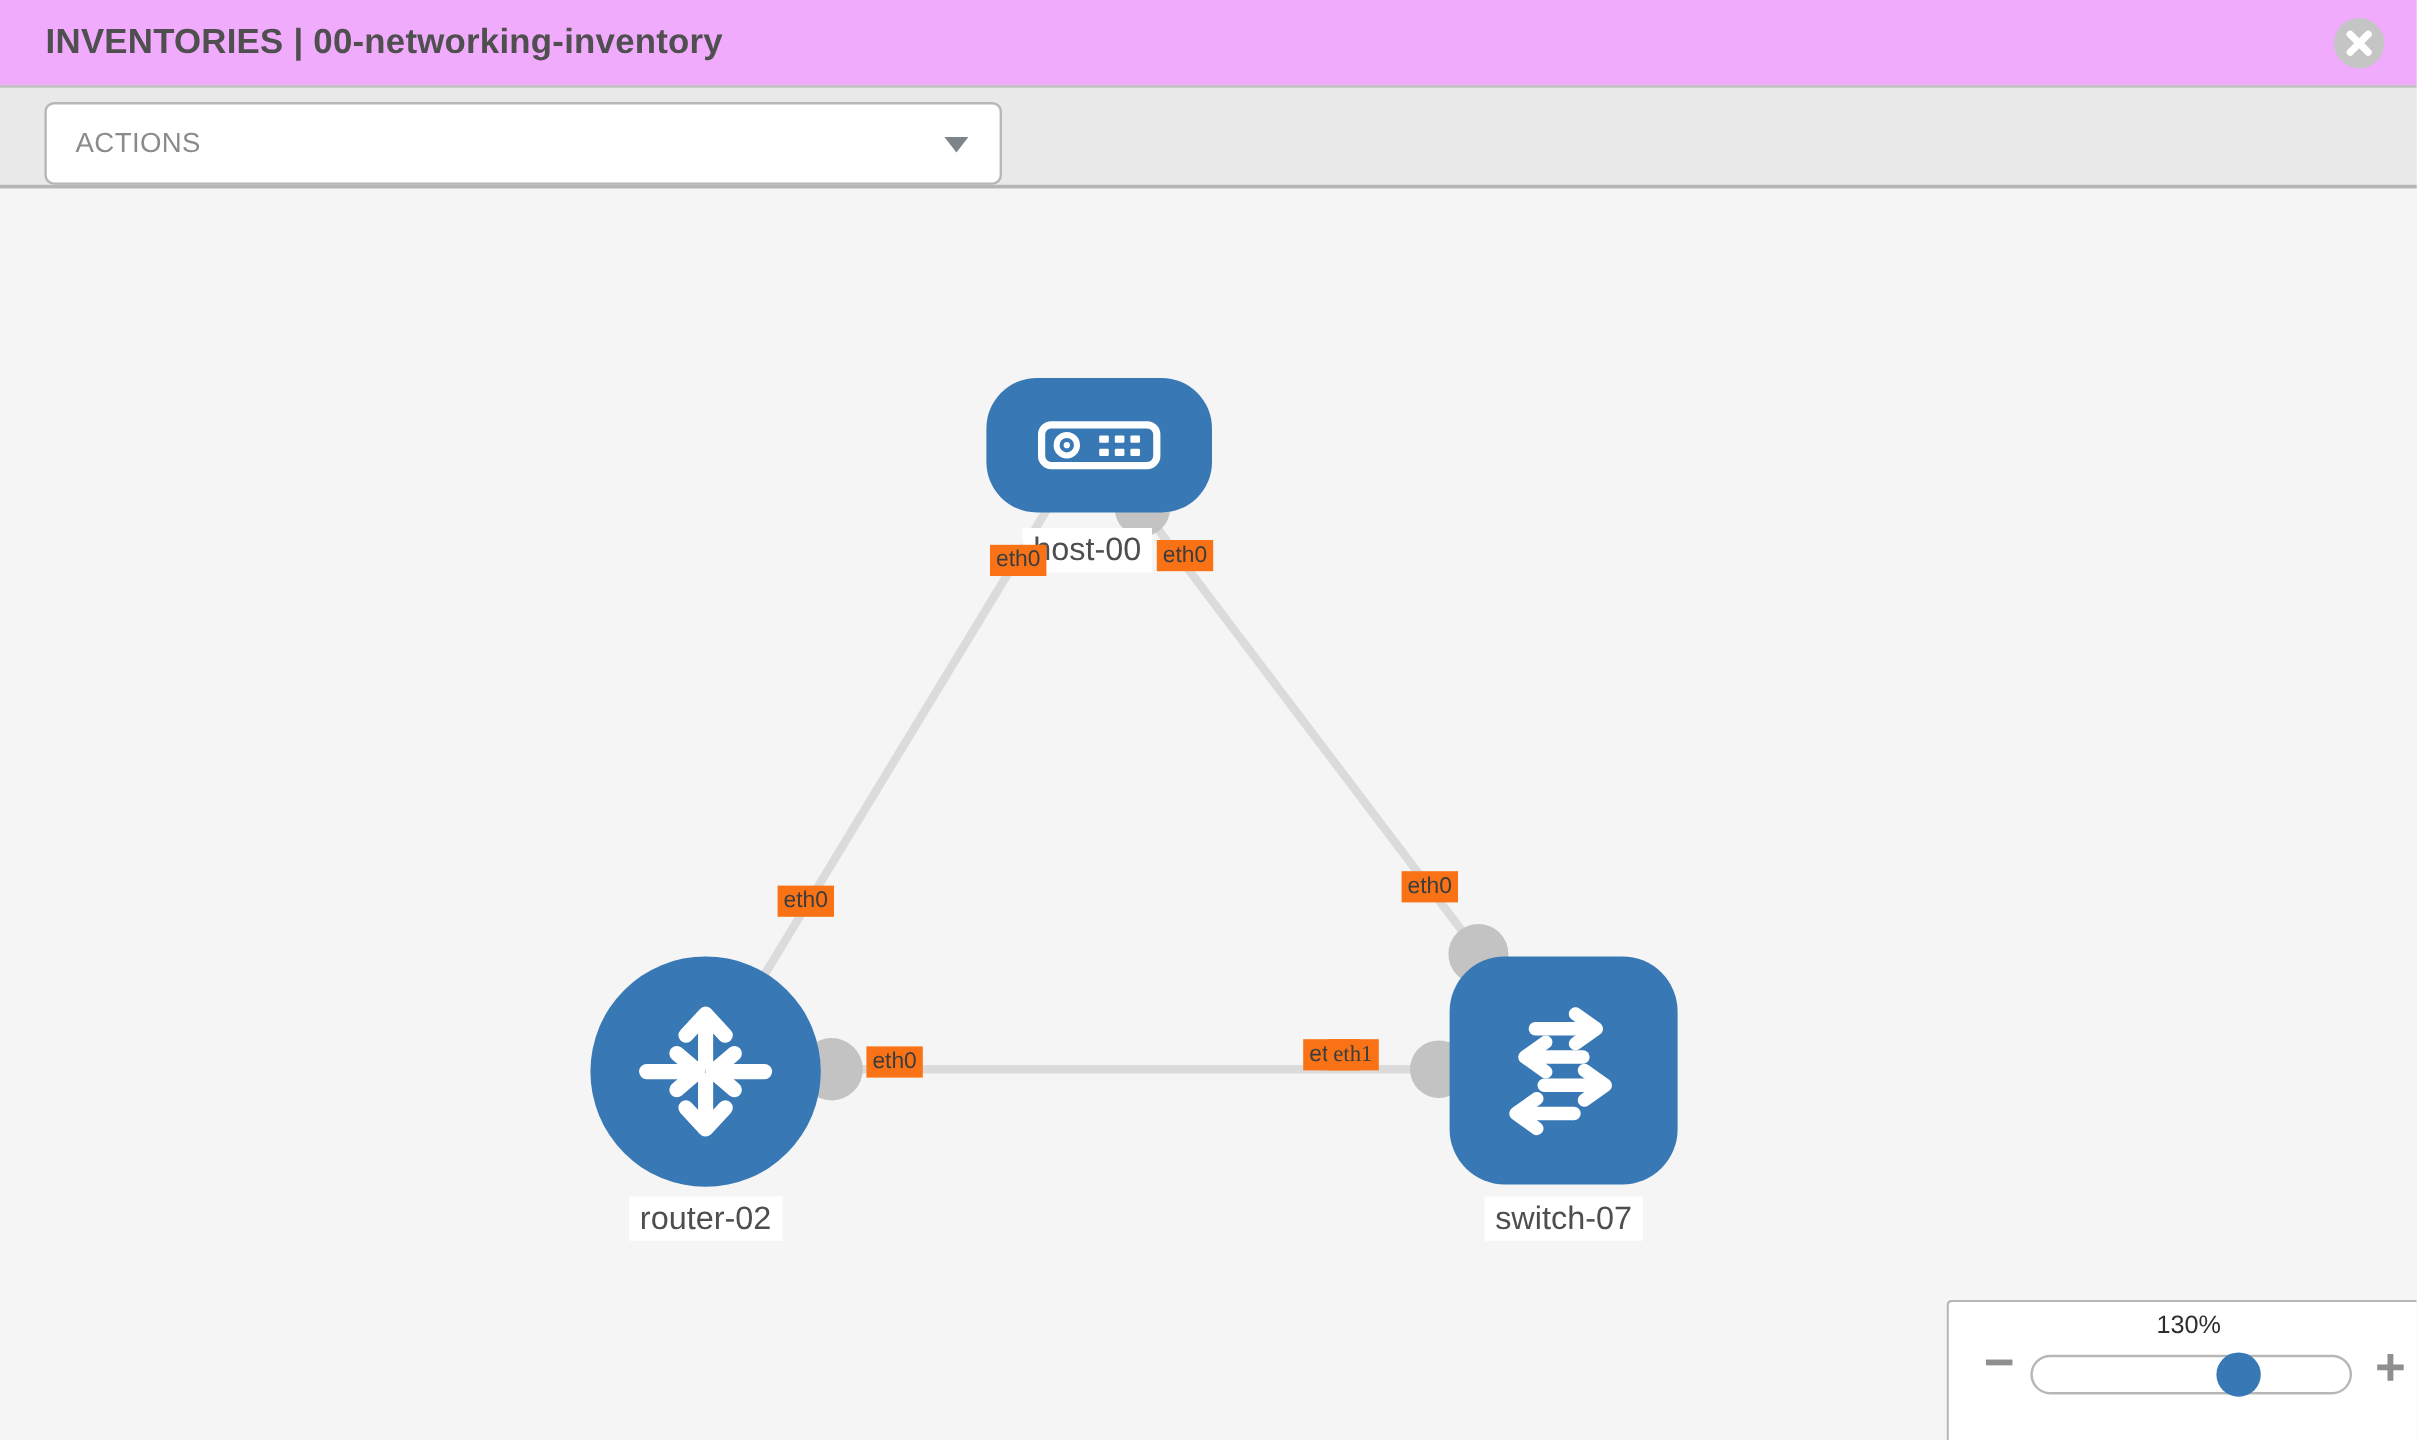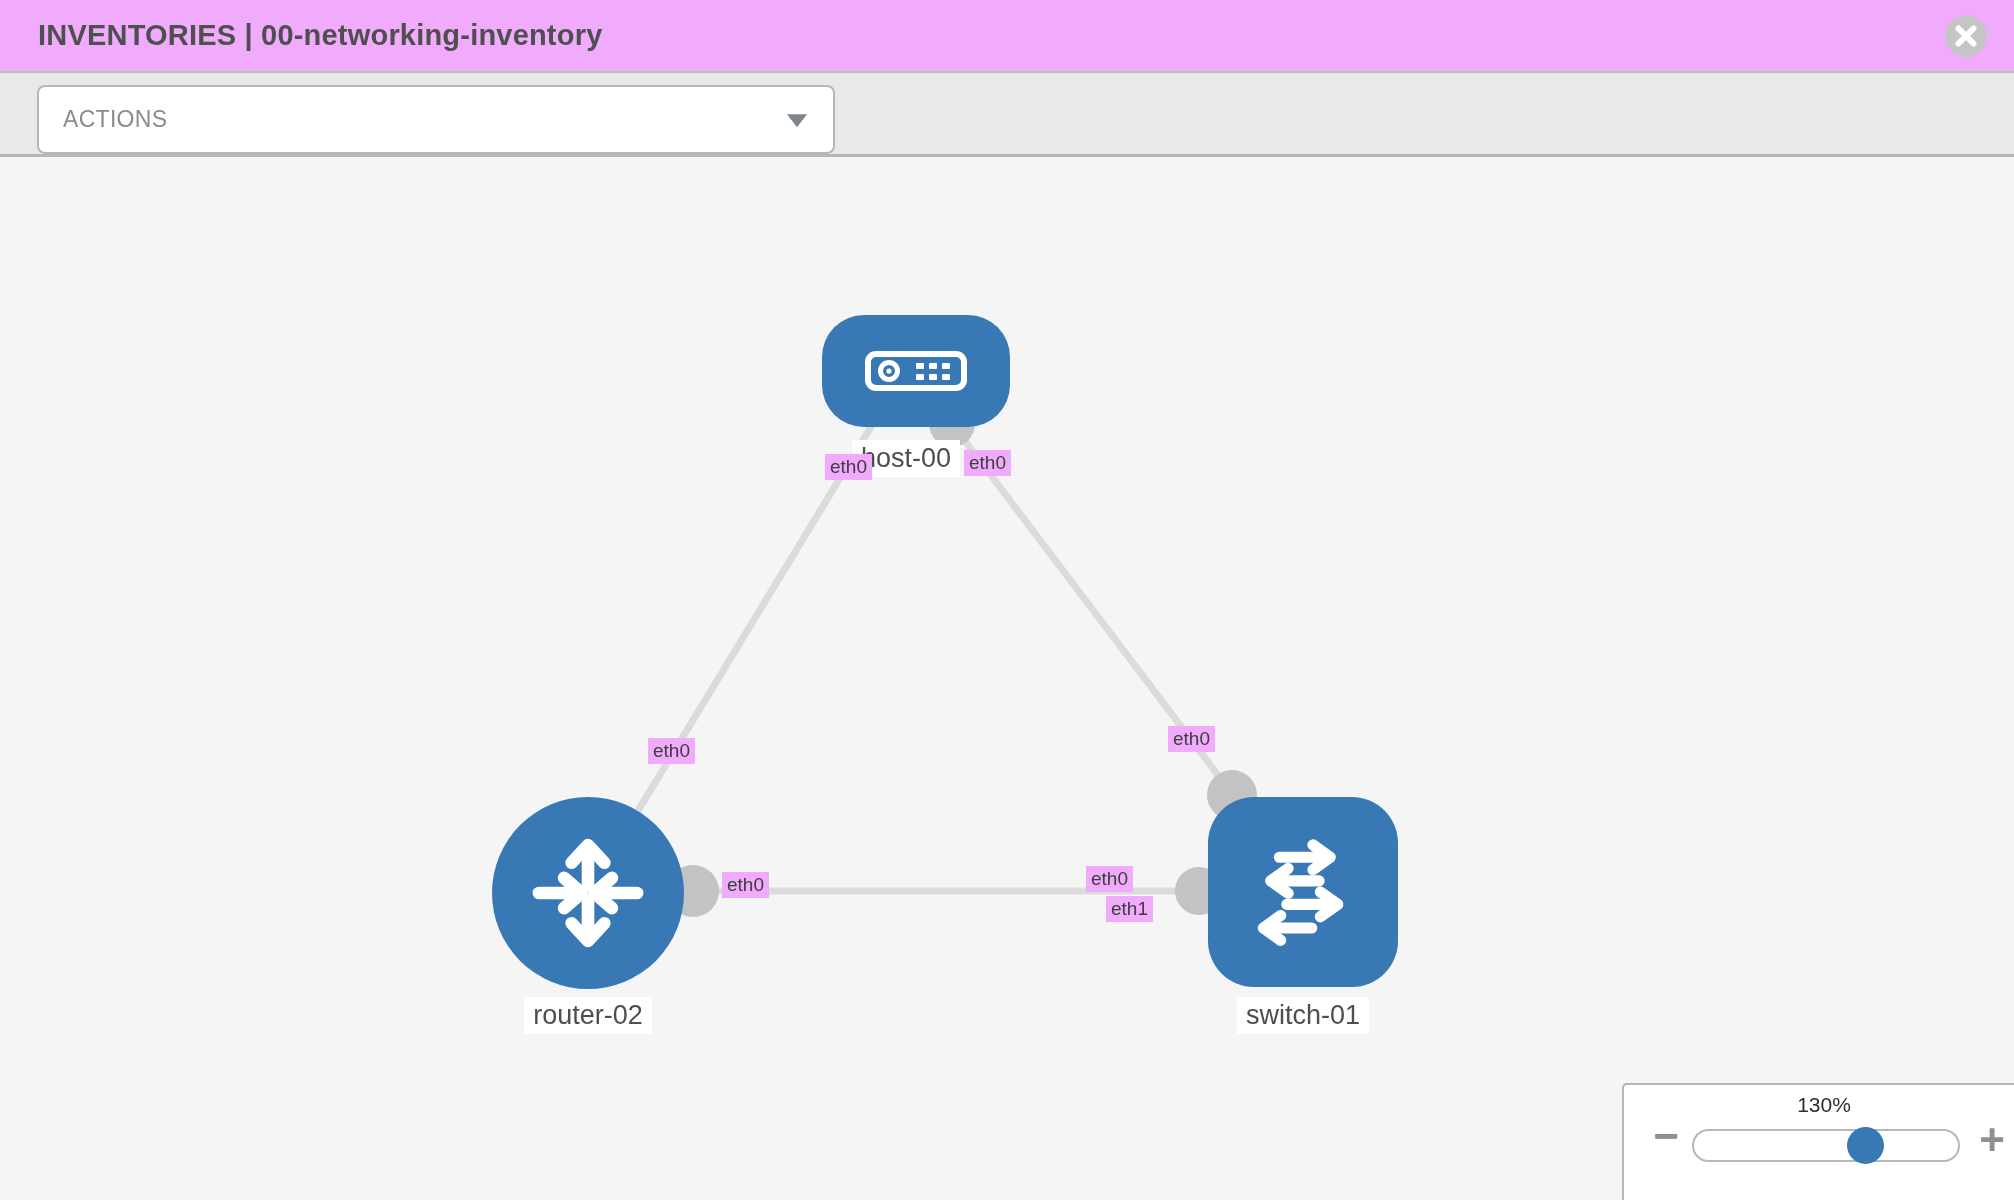--- a/index.html
+++ b/index.html
@@ -38,28 +38,28 @@
   .node-host   { left:822px; top:155px; width:188px; height:112px; border-radius:42px; }
   .node-router { left:492px; top:637px; width:192px; height:192px; border-radius:50%; }
   .node-switch { left:1208px; top:637px; width:190px; height:190px; border-radius:46px; }
 
   .node-label { position:absolute; z-index:4; transform:translateX(-50%);
                 background:#fff; color:#4e4e4e; font-size:27px; padding:3px 9px; white-space:nowrap; }
   .lbl-host   { left:906px; top:280px; }
   .lbl-router { left:588px; top:837px; }
   .lbl-switch { left:1303px; top:837px; }
 
-  .if-label { position:absolute; background:#f0abfc; color:#3d3d3d; font-size:19px; padding:2px 5px; white-space:nowrap; }
+  .if-label { position:absolute; background:#f97316; color:#3d3d3d; font-size:19px; padding:2px 5px; white-space:nowrap; }
   .if-1 { left:825px;  top:294px; z-index:4; }
   .if-2 { left:964px;  top:290px; z-index:4; }
   .if-3 { left:648px;  top:578px; z-index:2; }
   .if-4 { left:722px;  top:712px; z-index:2; }
   .if-5 { left:1168px; top:566px; z-index:2; }
   .if-6 { left:1086px; top:706px; z-index:2; }
-  .if-7 { left:1106px; top:736px; z-index:3; }
+  .if-7 { left:1106px; top:706px; z-index:3;font-family:Liberation Serif, serif; }
 
   
   .zoom-panel { position:absolute; left:1622px; top:923px; width:392px; height:117px; z-index:5;
                 background:#fff; border:2px solid #b7b7b7; border-right:none; border-bottom:none;
                 border-top-left-radius:5px; }
   .zoom-level { position:absolute; left:0; top:8px; width:400px; text-align:center;
                 font-size:21px; color:#2e2e2e; }
   .zoom-btn { position:absolute; width:44px; text-align:center; font-weight:700; color:#8f8f8f;
               cursor:pointer; user-select:none; }
   .zoom-out { left:20px; top:26px; font-size:44px; }
@@ -158,21 +158,21 @@
           <path d="M37 60 H70"></path>
             <path d="M64 50 L78 60 L64 70"></path>
           <path d="M57 79 H26"></path>
             <path d="M32 69 L18 79 L32 89"></path>
         </g>
       </svg>
     </div>
 
     <div class="node-label lbl-host">host-00</div>
     <div class="node-label lbl-router">router-02</div>
-    <div class="node-label lbl-switch">switch-01</div>
+    <div class="node-label lbl-switch">switch-07</div>
 
     <span class="if-label if-1">eth0</span>
     <span class="if-label if-2">eth0</span>
     <span class="if-label if-3">eth0</span>
     <span class="if-label if-4">eth0</span>
     <span class="if-label if-5">eth0</span>
     <span class="if-label if-6">eth0</span>
     <span class="if-label if-7">eth1</span>
 
     <div class="zoom-panel">

